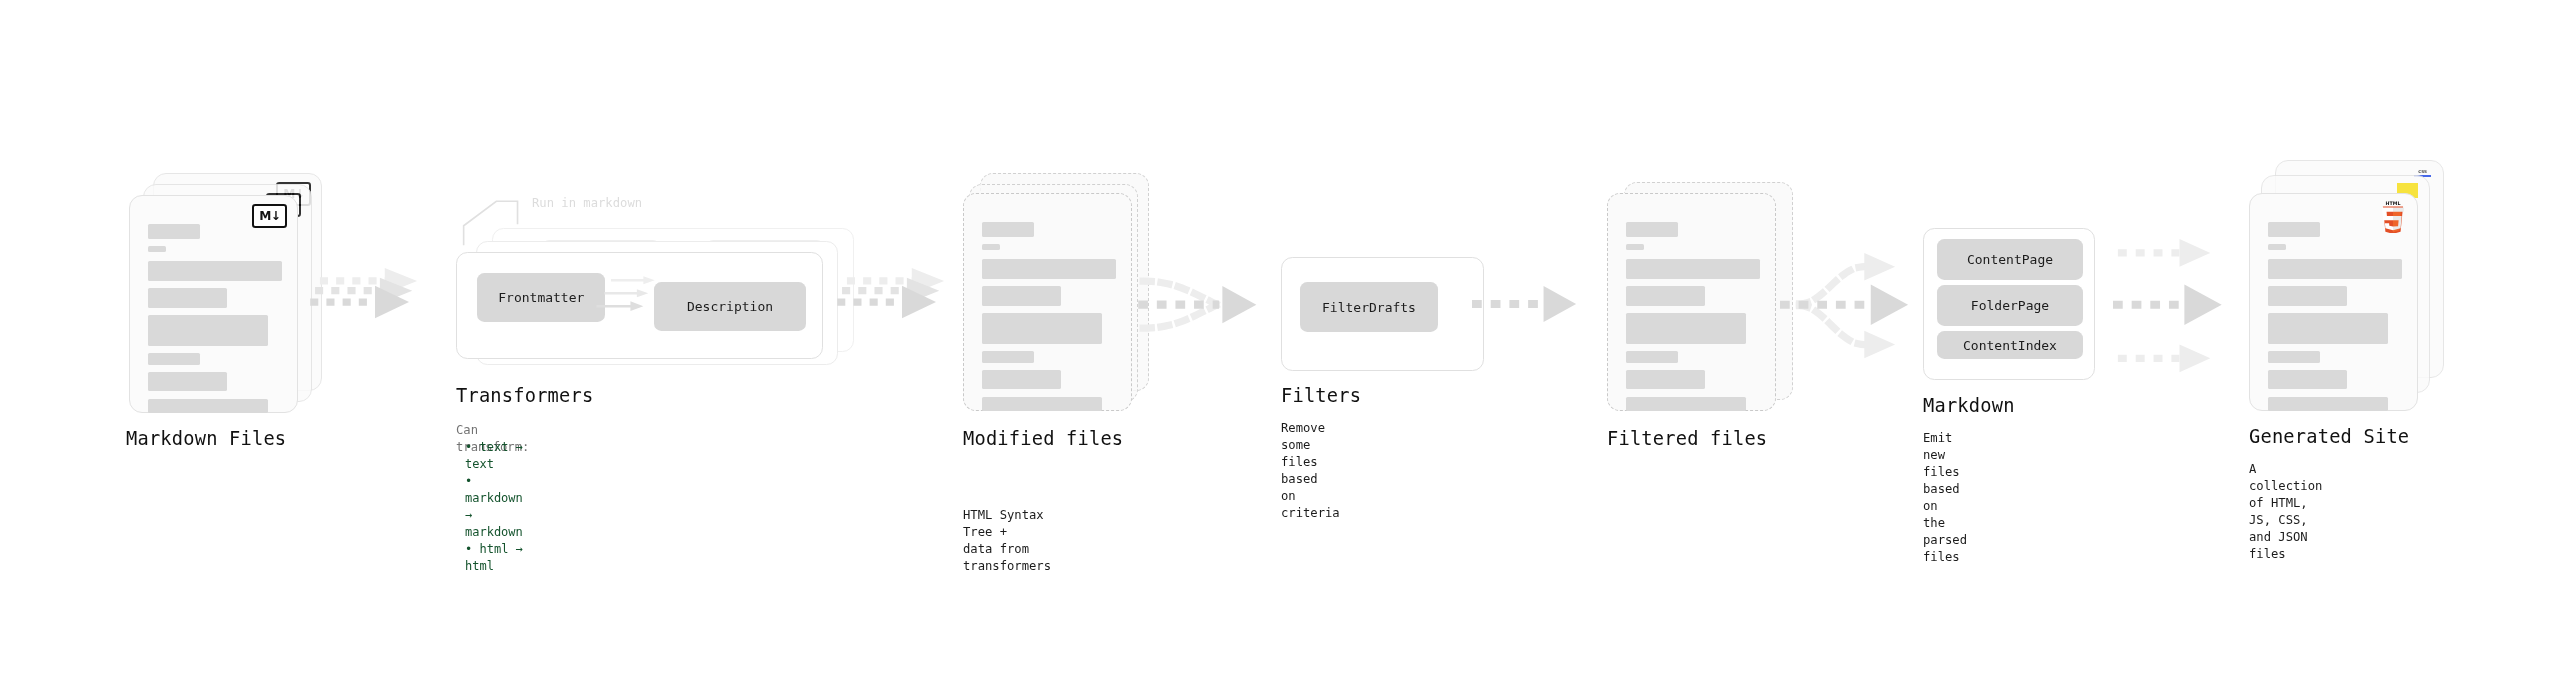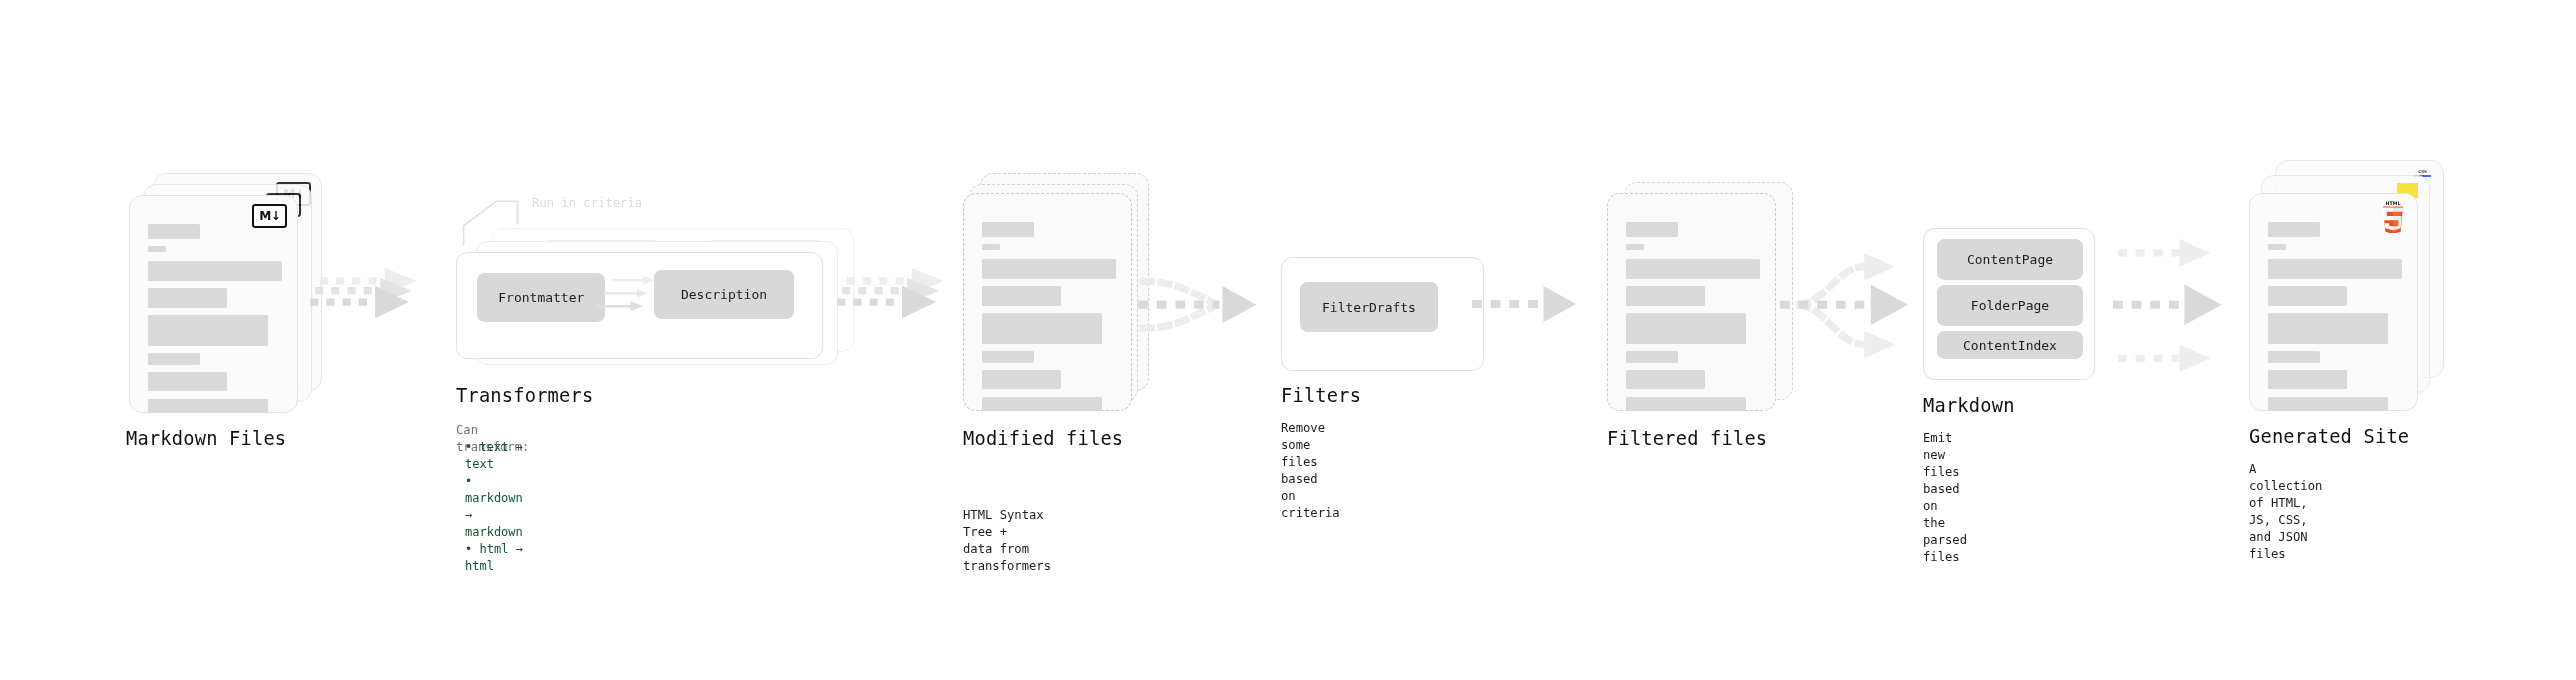--- a/index.html
+++ b/index.html
@@ -148,34 +148,34 @@
     <line x1="0" y1="42" x2="84" y2="42"></line>
   </g>
   <polygon points="80,22 122,42 80,62" fill="#d9d9d9"></polygon>
 </svg>
 
 <div class="stage">
 
   <svg class="conn" style="left:462px;top:198px;" width="98" height="49" viewBox="0 0 120 60">
     <path d="M2,58 L2,34 L42,4 L68,4 L68,32" stroke="#e0e0e0" stroke-width="2" fill="none"></path>
   </svg>
-  <div class="parallel-note" style="left:532px;top:196px;">Run in criteria</div>
+  <div class="parallel-note" style="left:532px;top:196px;">Run in markdown</div>
 
   <div class="panel" style="left:492px;top:228px;width:362px;height:124px;border-color:#f0f0f0;">
     <div class="pill ghost2" style="left:49px;top:11.4px;width:118px;height:49px;"></div>
     <div class="pill ghost2" style="left:213px;top:11.4px;width:118px;height:49px;"></div>
   </div>
   <div class="panel" style="left:476px;top:241px;width:362px;height:124px;border-color:#ececec;">
     <div class="pill ghost" style="left:32.5px;top:11.4px;width:118px;height:49px;"></div>
     <div class="pill ghost" style="left:202px;top:11.4px;width:118px;height:49px;"></div>
   </div>
 
   <div class="panel" style="left:456px;top:252px;width:367px;height:107px;">
     <div class="pill" style="left:20.3px;top:19.5px;width:128px;height:49px;">Frontmatter</div>
-    <div class="pill" style="left:197px;top:17px;width:140px;height:49px;">Description</div>
+    <div class="pill" style="left:197px;top:29px;width:152px;height:49px;">Description</div>
   </div>
 
   <svg class="conn" style="left:611px;top:276px;" width="85" height="49" viewBox="0 0 105 60">
     <g fill="none">
       <line x1="0" y1="5" x2="42" y2="5" stroke="#eeeeee" stroke-width="3"></line>
       <polygon points="40,0 54,5 40,10" fill="#eeeeee"></polygon>
       <line x1="-8" y1="21" x2="34" y2="21" stroke="#e8e8e8" stroke-width="3"></line>
       <polygon points="32,16 46,21 32,26" fill="#e8e8e8"></polygon>
       <line x1="-18" y1="37" x2="26" y2="37" stroke="#dedede" stroke-width="3"></line>
       <polygon points="24,31 40,37 24,43" fill="#dedede"></polygon>

